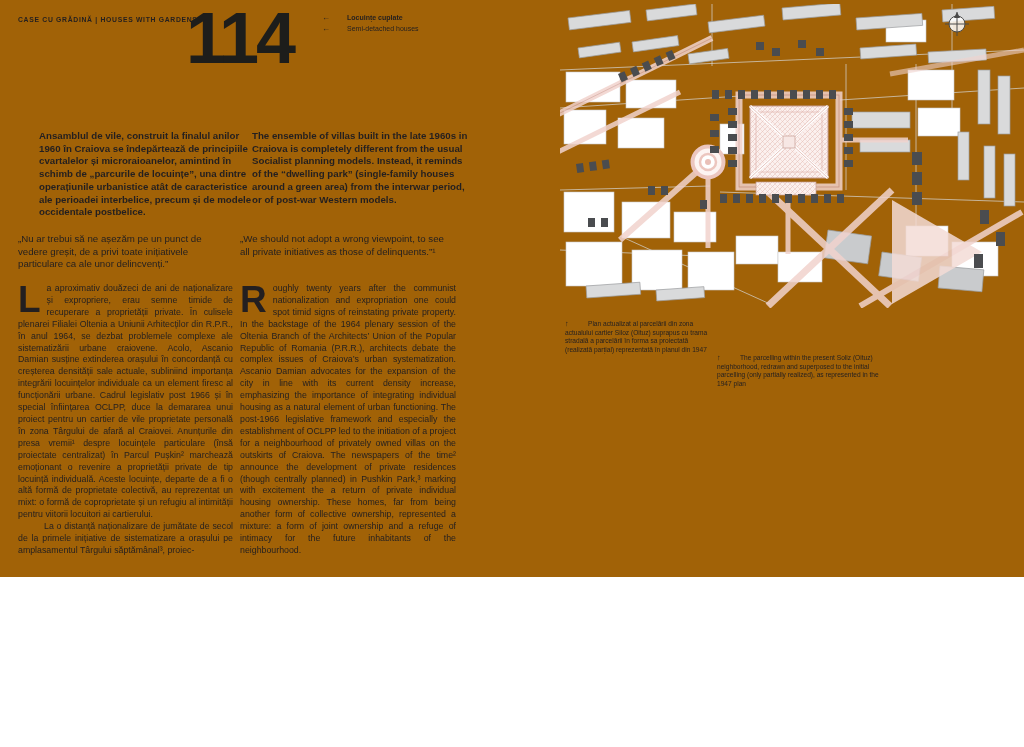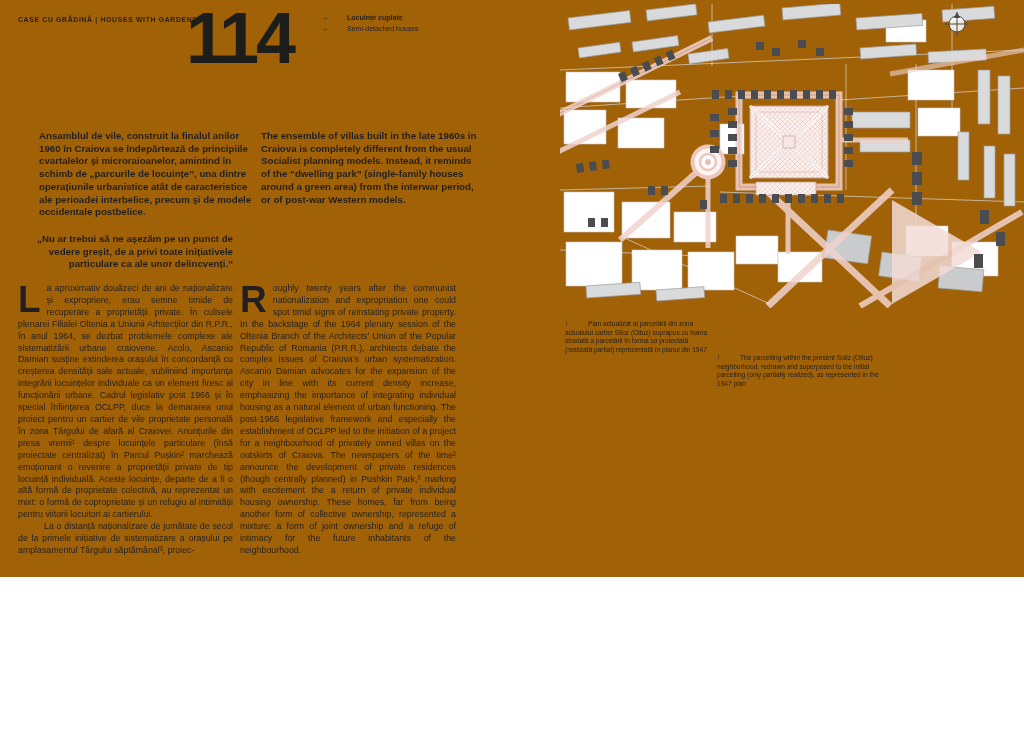--- a/index.html
+++ b/index.html
@@ -7,21 +7,21 @@
     position:relative;width:1024px;height:577px;background:#a16207;overflow:hidden;
     font-family:"Liberation Sans",sans-serif;color:#231f20;
   }
   .abs{position:absolute;}
   .kicker{font-size:6.8px;font-weight:bold;letter-spacing:.7px;}
   .pagenum{font-size:72px;font-weight:bold;letter-spacing:-3px;line-height:1;color:#1d1d1b;}
   .legend-row{display:flex;font-size:7px;line-height:11px;}
   .legend-arrow{width:25px;font-size:8px;}
   .legend-ro{font-weight:bold;}
   .intro{font-weight:bold;font-size:9.7px;line-height:12.7px;text-align:left;margin-left:21px;}
-  .quote{font-weight:bold;font-size:9.7px;line-height:12.7px;text-align:right;}
+  .quote{font-weight:normal;font-size:9.7px;line-height:12.7px;text-align:left;}
   .body{font-size:8.8px;line-height:11.9px;text-align:justify;}
   .dropcap{float:left;font-size:37px;line-height:29px;font-weight:bold;margin:2px 6px 0 0;}
   .p2{text-indent:26px;}
   .fnblock{width:219px;}
   .fn{font-size:6.5px;line-height:8.3px;position:relative;padding-left:24px;text-align:justify;margin:0;}
   .fn-num{position:absolute;left:0;top:0;}
   .caption{font-size:6.6px;line-height:8.5px;position:relative;text-indent:23px;text-align:left;}
   .caption .cap-arrow{position:absolute;left:0;top:0;text-indent:0;font-size:7.5px;}
 </style>
 </head>
@@ -43,21 +43,22 @@
     </div>
   </div>
 
   <div class="abs intro" style="left:18px;top:130px;width:215px;">Ansamblul de vile, construit la finalul anilor 1960 în Craiova se îndepărtează de principiile cvartalelor și microraioanelor, amintind în schimb de „parcurile de locuințe”, una dintre operațiunile urbanistice atât de caracteristice ale perioadei interbelice, precum și de modele occidentale postbelice.</div>
   <div class="abs quote" style="left:18px;top:233px;width:215px;">„Nu ar trebui să ne așezăm pe un punct de vedere greșit, de a privi toate inițiativele particulare ca ale unor delincvenți.”</div>
   <div class="abs body" style="left:18px;top:283px;width:215px;">
     <span class="dropcap">L</span><span>a aproximativ douăzeci de ani de naționalizare și expropriere, erau semne timide de recuperare a proprietății private. În culisele plenarei Filialei Oltenia a Uniunii Arhitecților din R.P.R., în anul 1964, se dezbat problemele complexe ale sistematizării urbane craiovene. Acolo, Ascanio Damian susține extinderea orașului în concordanță cu creșterea densității sale actuale, subliniind importanța integrării locuințelor individuale ca un element firesc al funcționării urbane. Cadrul legislativ post 1966 și în special înființarea OCLPP, duce la demararea unui proiect pentru un cartier de vile proprietate personală în zona Târgului de afară al Craiovei. Anunțurile din presa vremii¹ despre locuințele particulare (însă proiectate centralizat) în Parcul Pușkin² marchează emoționant o revenire a proprietății private de tip locuință individuală. Aceste locuințe, departe de a fi o altă formă de proprietate colectivă, au reprezentat un mixt: o formă de coproprietate și un refugiu al intimității pentru viitorii locuitori ai cartierului.</span>
     <div class="p2">La o distanță naționalizare de jumătate de secol de la primele inițiative de sistematizare a orașului pe amplasamentul Târgului săptămânal³, proiec-</div>
   </div>
 
-  <div class="abs intro" style="left:240px;top:130px;width:216px;">The ensemble of villas built in the late 1960s in Craiova is completely different from the usual Socialist planning models. Instead, it reminds of the “dwelling park” (single-family houses around a green area) from the interwar period, or of post-war Western models.</div>
+  <div class="abs intro" style="left:231px;top:130px;width:216px;">The ensemble of villas built in the late 1960s in Craiova is completely different from the usual Socialist planning models. Instead, it reminds of the “dwelling park” (single-family houses around a green area) from the interwar period, or of post-war Western models.</div>
+  <div class="abs quote" style="left:240px;top:233px;width:216px;">„We should not adopt a wrong viewpoint, to see all private initiatives as those of delinquents.”¹</div>
   <div class="abs body" style="left:240px;top:283px;width:216px;">
     <span class="dropcap">R</span><span>oughly twenty years after the communist nationalization and expropriation one could spot timid signs of reinstating private property. In the backstage of the 1964 plenary session of the Oltenia Branch of the Architects’ Union of the Popular Republic of Romania (P.R.R.), architects debate the complex issues of Craiova’s urban systematization. Ascanio Damian advocates for the expansion of the city in line with its current density increase, emphasizing the importance of integrating individual housing as a natural element of urban functioning. The post-1966 legislative framework and especially the establishment of OCLPP led to the initiation of a project for a neighbourhood of privately owned villas on the outskirts of Craiova. The newspapers of the time² announce the development of private residences (though centrally planned) in Pushkin Park,³ marking with excitement the a return of private individual housing ownership. These homes, far from being another form of collective ownership, represented a mixture: a form of joint ownership and a refuge of intimacy for the future inhabitants of the neighbourhood.</span>
   </div>
 
   <div class="abs fnblock" style="left:18px;top:586px;">
     <p class="fn"><span class="fn-num">1</span><span>„Tovarășul Cornel Fulger în mijlocul alegătorilor”, Înainte, nr. 4044, 1958, p. 4; „În veșmânt de sărbătoare”, Înainte, nr. 5346, 1962, p.5; „Sporirea volumului de locuințe personală”, Înainte, nr. 7049, 1967, p. 1; „Noi amplasamente pentru construirea de locuințe proprietate personală”, Înainte, nr. 7520, 1967, p.1; „Locuințe proprietate personală”, nr. 7857, 1970, p.1; „Raid-anchetă, la Craiova, pe o temă de actualitate: spațiile de joacă, sport și agrement în cartiere. Creșterea și modernizarea municipiului impune crearea unor zone ale sănătății și mișcării în aer liber”, Sportul, nr. 7358, 1973, p. 2; „Numeroase zone pentru sport și agrement vor fi puse la dispoziția cetățenilor”, Sportul, nr. 7359, 1973, p. 1.</span></p>
     <p class="fn"><span class="fn-num">2</span><span>Denumirea ansamblului s-a modificat în timp, primind numele parcului – elementul central al ansamblului: Parcul Pușkin în perioada comunistă, redenumit Parcul Crizantemelor în a doua jumătate a anilor 1960 și după 1990, în prezent Parcul Câmpul Libertății 1848.</span></p>
     <p class="fn"><span class="fn-num">3</span><span>Străzile parcelării într-o formă inițială sunt marcate pe „Planul No.1 al Orașului Craiova cu indicarea stradelor deja pavate”, ing. șef. P.D. Călinescu din 1895, preluate și în Plan sistematizare din 1906 realizat de E. Redont, însă parcelarea în forma sa proiectată (realizată parțial)</span></p>
   </div>
 

